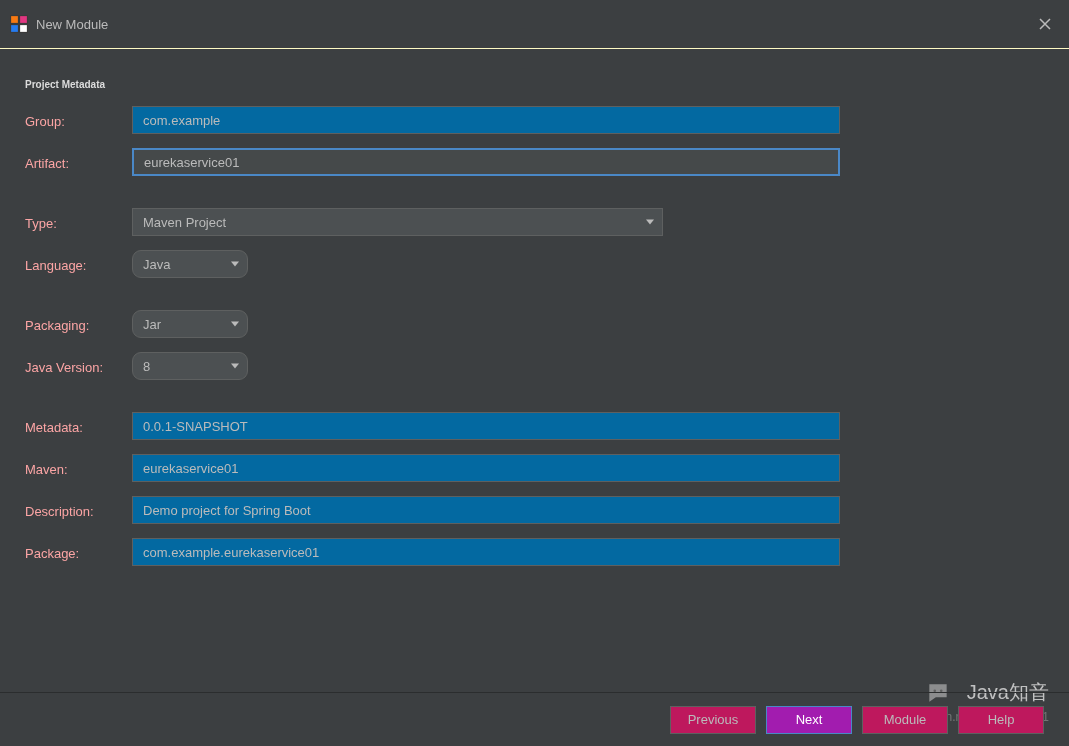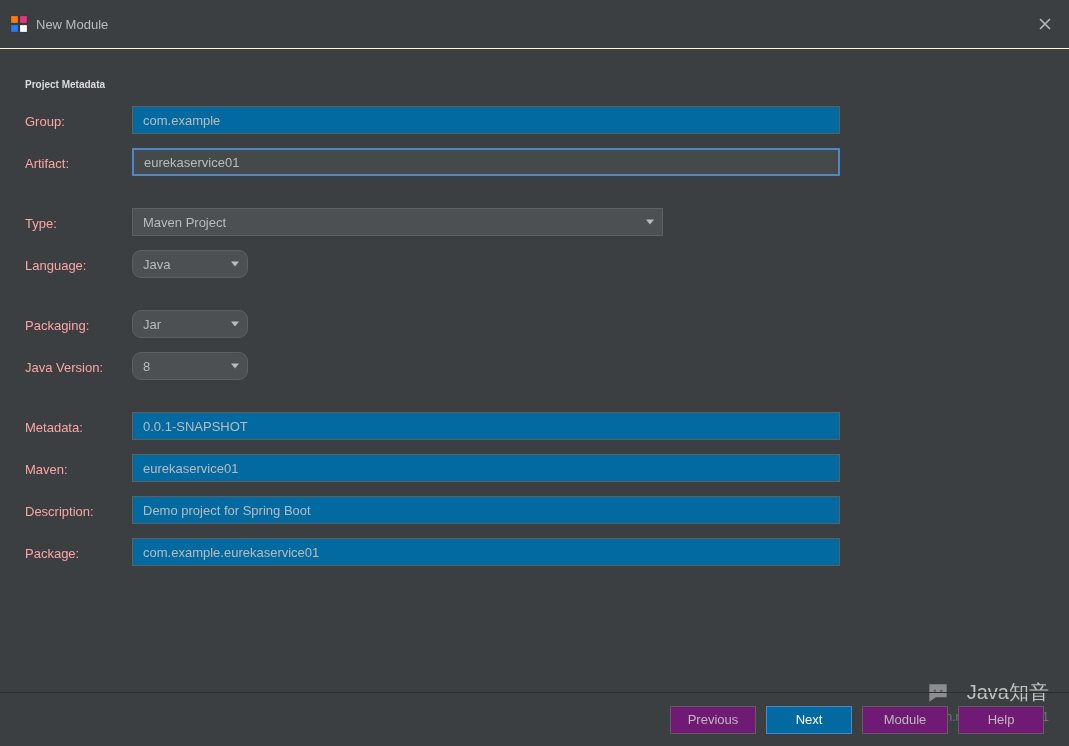--- a/index.html
+++ b/index.html
@@ -113,28 +113,28 @@
       align-items: center;
       justify-content: flex-end;
       padding: 0 25px;
       gap: 10px;
     }
     .btn {
       height: 28px;
       min-width: 86px;
       padding: 0 16px;
       border: 1px solid #5e6060;
-      background: #701a75;
+      background: #be185d;
       color: #bbbbbb;
       font-size: 13px;
       font-family: inherit;
       cursor: pointer;
     }
     .btn.primary {
-      background: #0369a1;
+      background: #a21caf;
       border: 1px solid #4a88c7;
       color: #ffffff;
       font-weight: 500;
     }
     .watermark {
       position: absolute;
       right: 20px;
       bottom: 40px;
       display: flex;
       align-items: center;

